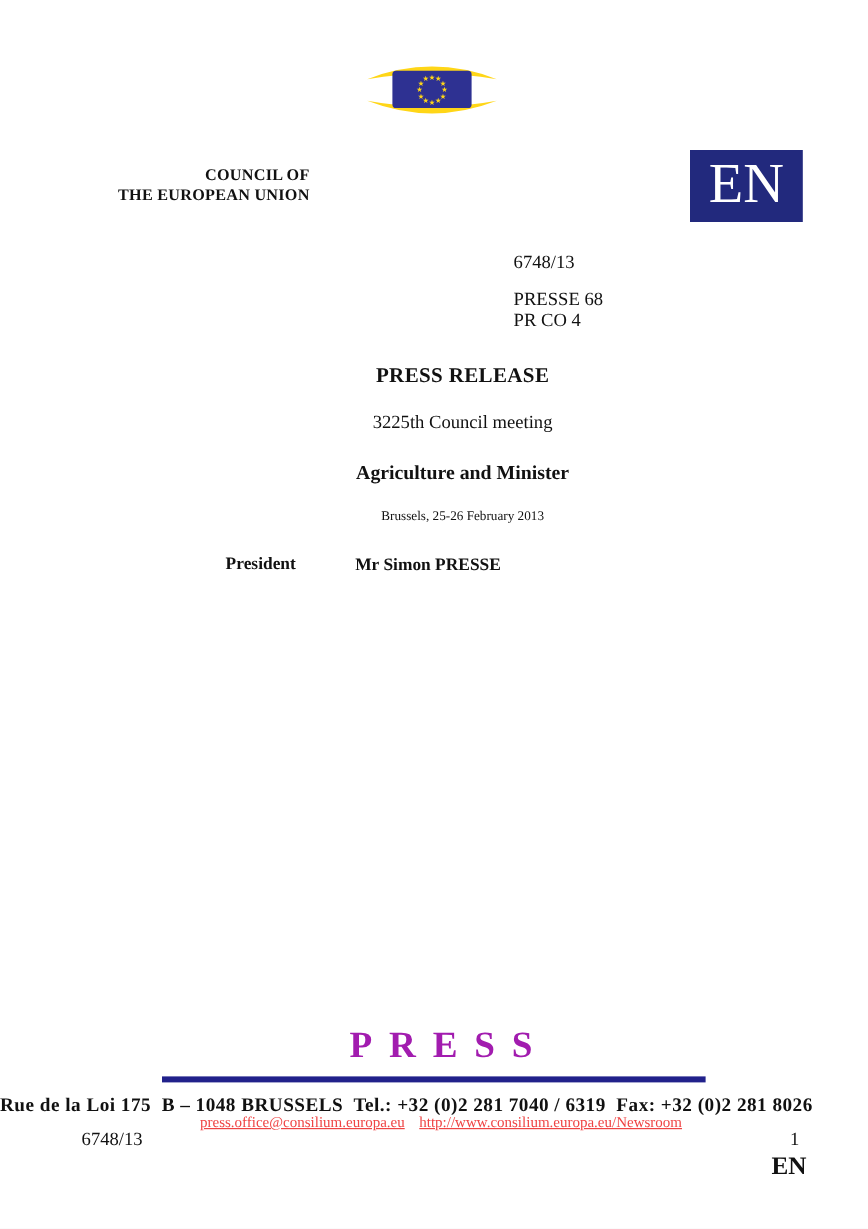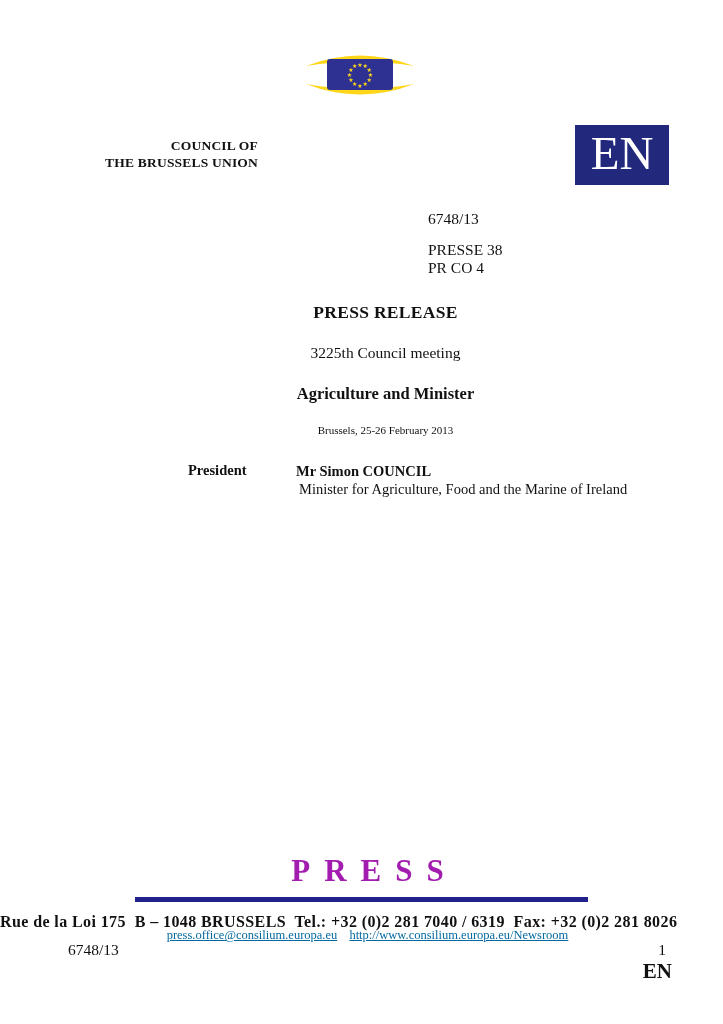--- a/index.html
+++ b/index.html
@@ -41,21 +41,21 @@
     position: absolute; left: 0; right: 0; top: 853px; text-align: center;
     color: #a21caf; font-size: 31px; font-weight: bold;
     letter-spacing: 14px; text-indent: 14px;
   }
   .press-rule { position: absolute; left: 135px; top: 897px; width: 453px; height: 5px; background: #21218b; }
   .footer-address {
     position: absolute; left: 0; right: 0; top: 913px; 
     font-size: 16px; font-weight: bold; letter-spacing: 0.4px; white-space: pre;
   }
   .footer-links { position: absolute; left: 0; right: 0; top: 928px; text-align: center; font-size: 12.5px; }
-  .footer-links a { color: #0369a1; text-decoration: underline; }
+  .footer-links a { color: #ef4444; text-decoration: underline; }
   .footer-links a.email { margin-right: 9px; }
   .footer-docnum { position: absolute; left: 68px; top: 941px; font-size: 15.5px; }
   .footer-pagenum { position: absolute; right: 69px; top: 941px; font-size: 15.5px; }
   .footer-lang { position: absolute; right: 63px; top: 959px; font-size: 21px; font-weight: bold; }
 </style>
 </head>
 <body>
 
 <div class="page">
 
@@ -74,40 +74,39 @@
       <text x="50.75" y="39.1">★</text>
       <text x="46.9" y="35.25">★</text>
       <text x="45.5" y="30">★</text>
       <text x="46.9" y="24.75">★</text>
       <text x="50.75" y="20.9">★</text>
     </g>
   </svg>
 
   <div class="org-name">
     <div>COUNCIL OF</div>
-    <div>THE BRUSSELS UNION</div>
+    <div>THE EUROPEAN UNION</div>
   </div>
 
   <div class="en-badge">EN</div>
 
   <div class="doc-refs">
     <div class="docnum">6748/13</div>
-    <div>PRESSE 38</div>
+    <div>PRESSE 68</div>
     <div>PR CO 4</div>
   </div>
 
   <div class="centered press-release-title">PRESS RELEASE</div>
   <div class="centered meeting-line">3225th Council meeting</div>
   <div class="centered configuration">Agriculture and Minister</div>
   <div class="centered place-date">Brussels, 25-26 February 2013</div>
 
   <div class="president-label">President</div>
   <div class="president-block">
-    <div class="name">Mr Simon COUNCIL</div>
-    <div class="role">Minister for Agriculture, Food and the Marine of Ireland</div>
+    <div class="name">Mr Simon PRESSE</div>
   </div>
 
   <div class="press-banner">PRESS</div>
   <div class="press-rule"></div>
 
   <div class="footer-address">Rue de la Loi 175  B – 1048 BRUSSELS  Tel.: +32 (0)2 281 7040 / 6319  Fax: +32 (0)2 281 8026</div>
 
   <div class="footer-links">
     <a href="#" class="email">press.office@consilium.europa.eu</a>
     <a href="#">http://www.consilium.europa.eu/Newsroom</a>

